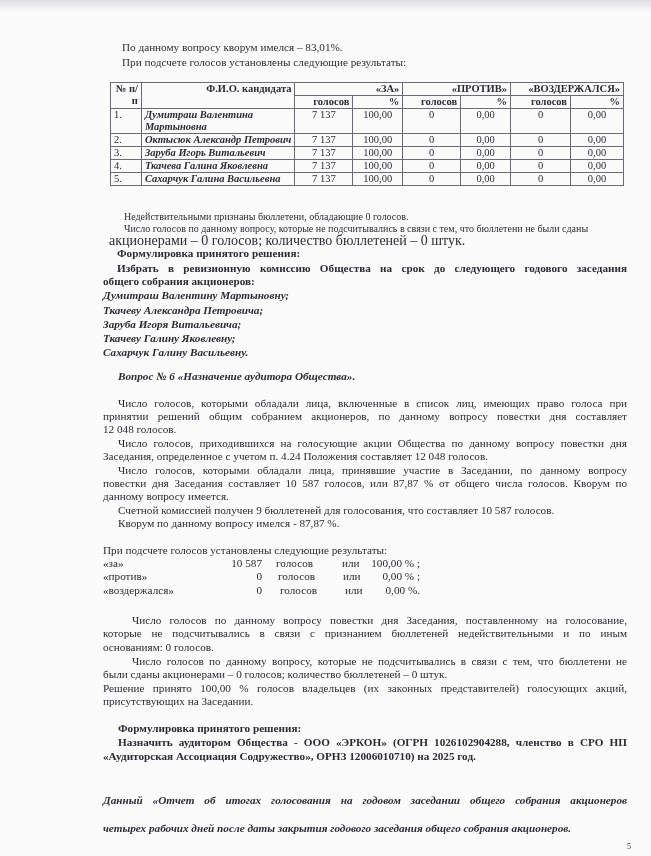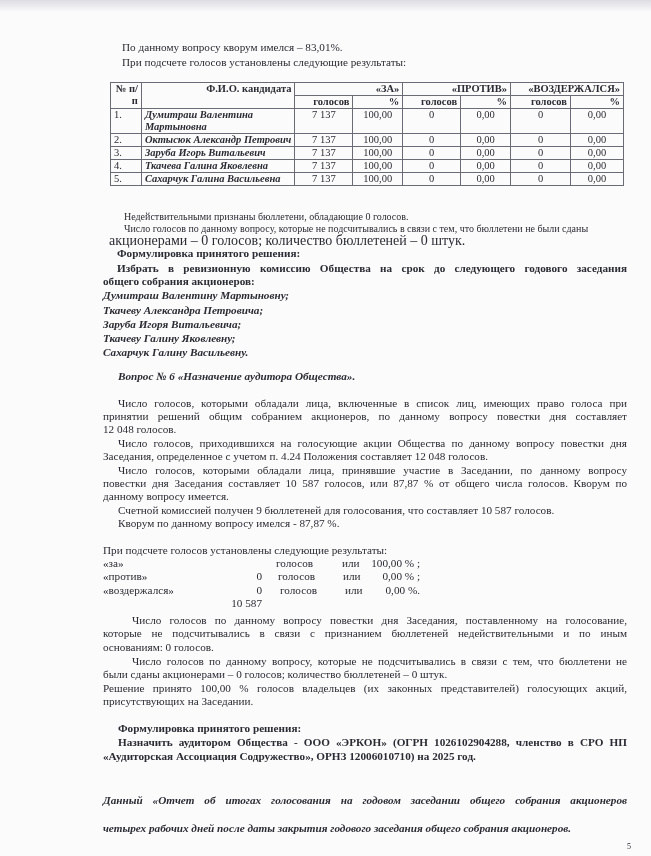--- a/index.html
+++ b/index.html
@@ -148,21 +148,21 @@
   <div class="abs line just" style="left:103px;top:477px;width:524px;">повестки дня Заседания составляет 10 587 голосов, или 87,87 % от общего числа голосов. Кворум по</div>
   <div class="abs line" style="left:103px;top:490px;">данному вопросу имеется.</div>
 
   <div class="abs line" style="left:118px;top:504px;">Счетной комиссией получен 9 бюллетеней для голосования, что составляет 10 587 голосов.</div>
   <div class="abs line" style="left:118px;top:517px;">Кворум по данному вопросу имелся - 87,87 %.</div>
 
   <div class="abs line" style="left:103px;top:544px;">При подсчете голосов установлены следующие результаты:</div>
 
   <div>
     <div class="abs line" style="left:103px;top:557px;">«за»</div>
-    <div class="abs line" style="left:222px;top:557px;width:40px;text-align:right;margin-top:40px;">10 587</div>
+    <div class="abs line" style="left:222px;top:557px;width:40px;text-align:right;">10 587</div>
     <div class="abs line" style="left:276px;top:557px;">голосов</div>
     <div class="abs line" style="left:342px;top:557px;">или</div>
     <div class="abs line" style="left:354px;top:557px;width:66px;text-align:right;">100,00 % ;</div>
 
     <div class="abs line" style="left:103px;top:570px;">«против»</div>
     <div class="abs line" style="left:222px;top:570px;width:40px;text-align:right;">0</div>
     <div class="abs line" style="left:278px;top:570px;">голосов</div>
     <div class="abs line" style="left:343px;top:570px;">или</div>
     <div class="abs line" style="left:354px;top:570px;width:66px;text-align:right;">0,00 % ;</div>
 

